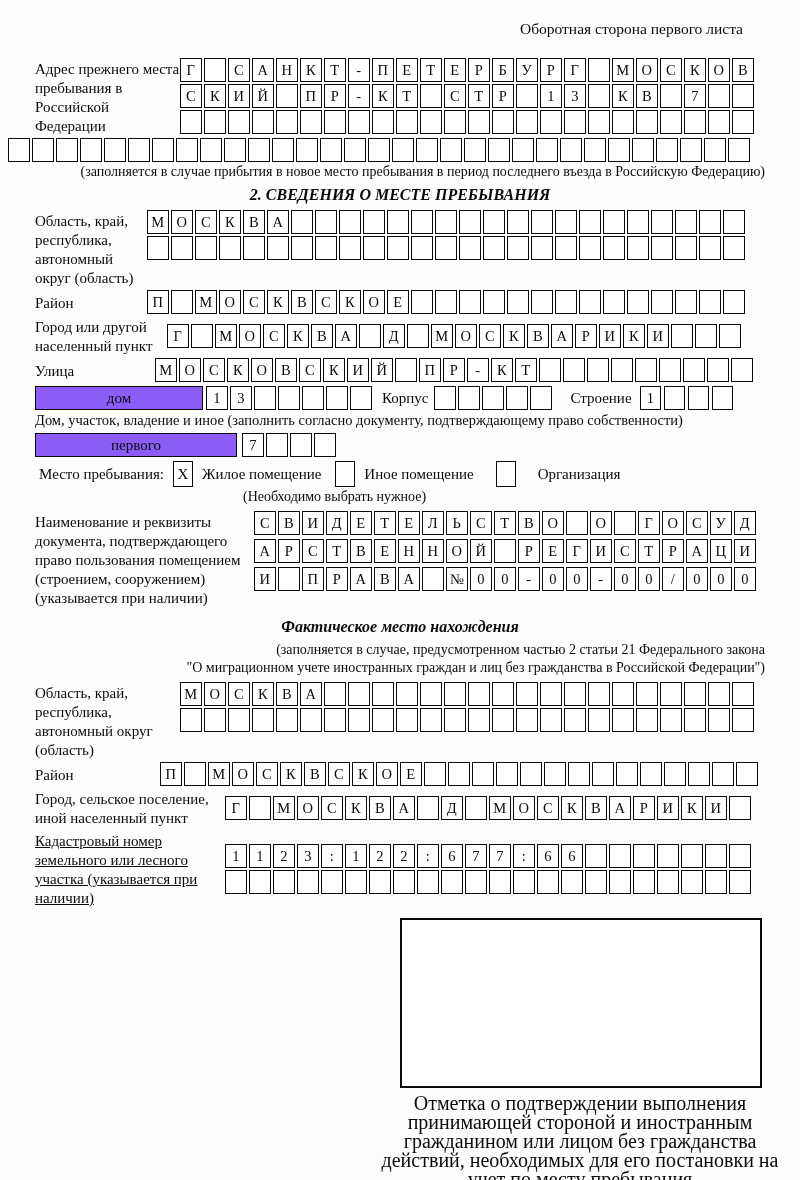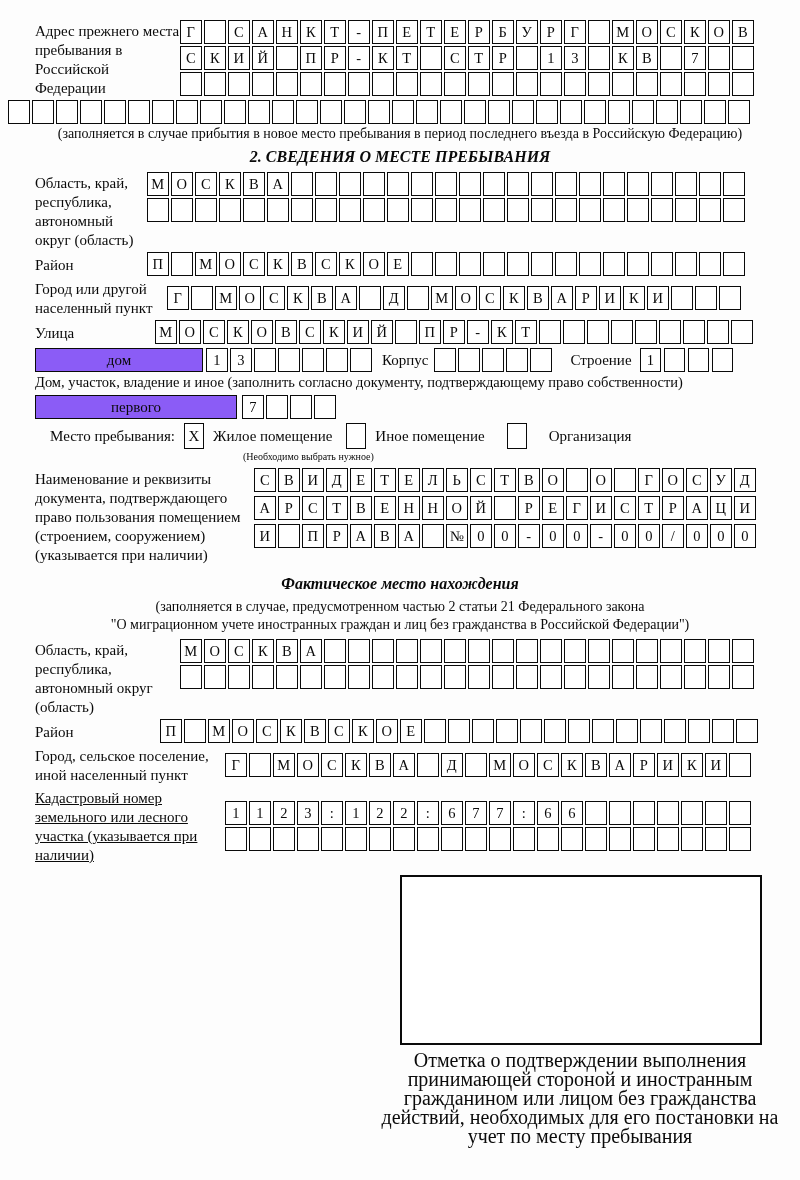--- a/index.html
+++ b/index.html
@@ -23,47 +23,48 @@
     width:21.5px; height:24px; border:1.6px solid #0a0a0a; margin-right:2.5px;
     flex-shrink:0; display:flex; align-items:center; justify-content:center;
     font-size:14.5px; background:#fff;
   }
   .longbox {
     border:1.6px solid #0a0a0a; height:24px; flex-shrink:0; background:#8b5cf6;
     display:flex; align-items:center; justify-content:center; font-size:15px;
   }
   .inline-lbl { font-size:15px; line-height:24px; flex-shrink:0; }
 
-  .cnote { text-align:center; font-size:14px; line-height:16px; margin:2px 0 2px 0; }
+  .cnote { text-align:right; font-size:14px; line-height:16px; margin:2px 0 2px 0; }
   .sect-title { text-align:center; font-weight:bold; font-size:16px; margin:6px 0 6px 0;font-style:italic; }
   .cap { font-size:14.5px; margin:2px 0 4px 0; }
 
-  .chkrow { display:flex; align-items:center; margin:4px 0 2px 15px; }
+  .chkrow { display:flex; align-items:center; margin:4px 0 2px 4px; }
   .checkbox {
     width:20px; height:26px; border:1.6px solid #0a0a0a; background:#fff;
     display:flex; align-items:center; justify-content:center; font-size:15px; flex-shrink:0;
   }
   .chk-gap-s { margin-left:9px; } .chk-gap-m { margin-left:14px; } .chk-gap-l { margin-left:22px; }
-  .subnote { font-size:10px; margin:0 0 6px 208px; }
+  .subnote { font-size:14px; margin:0 0 6px 208px; }
 
   .stamp-box {
     margin:10px 0 6px 365px; width:362px; height:170px;
     border:2px solid #0a0a0a; background:#fff;
   }
   .stamp-cap {
     margin-left:330px; width:430px; text-align:center;
     font-size:20px; line-height:19px;
   }
   .pull-left { margin-left:-27px; }
 </style>
 </head>
 <body>
 
 <div class="page">
 
+  <div class="hdr">Оборотная сторона первого листа</div>
 
   <div class="frow">
     <div class="rlabel" style="width:145px;">Адрес прежнего места пребывания в Российской Федерации</div>
     <div class="cellrows">
       <div class="cells">
           <span class="cell">Г</span>
           <span class="cell"></span>
           <span class="cell">С</span>
           <span class="cell">А</span>
           <span class="cell">Н</span>

